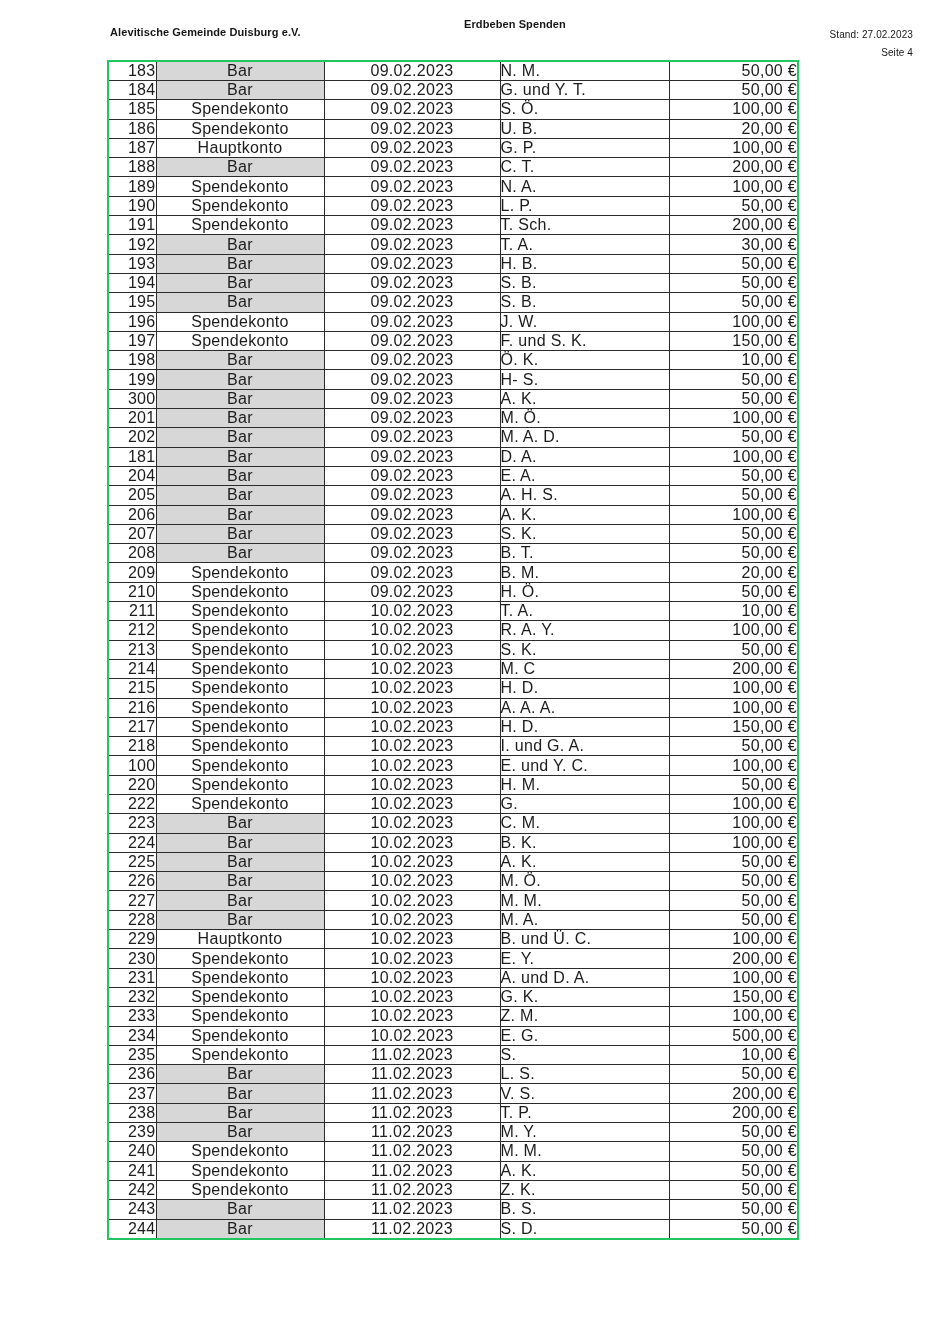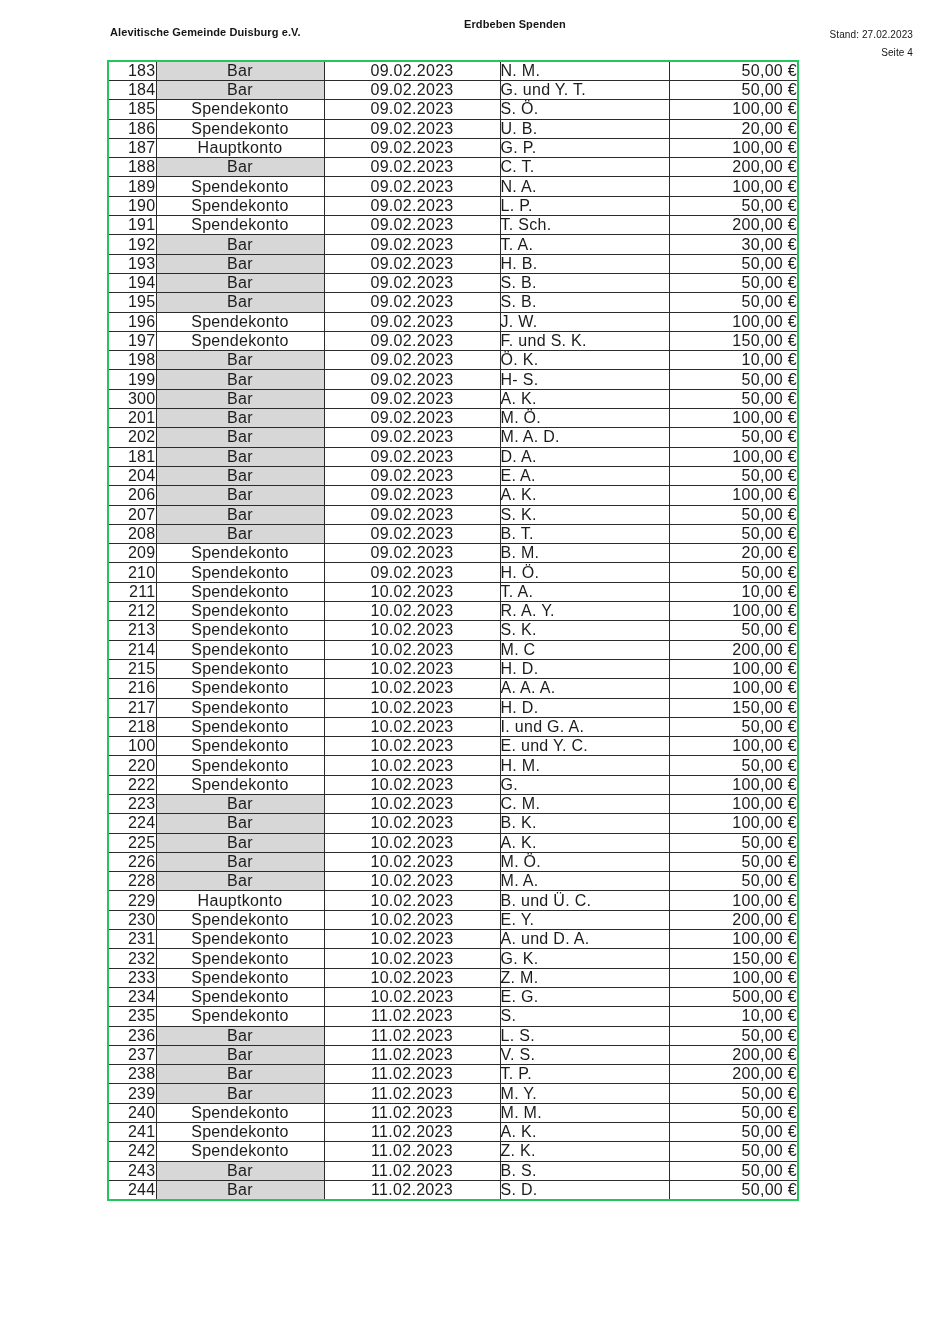--- a/index.html
+++ b/index.html
@@ -229,20 +229,27 @@
           <td class="c-amount">100,00 €</td>
         </tr>
         <tr>
           <td class="c-nr">204</td>
           <td class="c-type bar-cell">Bar</td>
           <td class="c-date">09.02.2023</td>
           <td class="c-donor">E. A.</td>
           <td class="c-amount">50,00 €</td>
         </tr>
         <tr>
+          <td class="c-nr">205</td>
+          <td class="c-type bar-cell">Bar</td>
+          <td class="c-date">09.02.2023</td>
+          <td class="c-donor">A. H. S.</td>
+          <td class="c-amount">50,00 €</td>
+        </tr>
+        <tr>
           <td class="c-nr">206</td>
           <td class="c-type bar-cell">Bar</td>
           <td class="c-date">09.02.2023</td>
           <td class="c-donor">A. K.</td>
           <td class="c-amount">100,00 €</td>
         </tr>
         <tr>
           <td class="c-nr">207</td>
           <td class="c-type bar-cell">Bar</td>
           <td class="c-date">09.02.2023</td>
@@ -369,20 +376,27 @@
           <td class="c-amount">50,00 €</td>
         </tr>
         <tr>
           <td class="c-nr">226</td>
           <td class="c-type bar-cell">Bar</td>
           <td class="c-date">10.02.2023</td>
           <td class="c-donor">M. Ö.</td>
           <td class="c-amount">50,00 €</td>
         </tr>
         <tr>
+          <td class="c-nr">227</td>
+          <td class="c-type bar-cell">Bar</td>
+          <td class="c-date">10.02.2023</td>
+          <td class="c-donor">M. M.</td>
+          <td class="c-amount">50,00 €</td>
+        </tr>
+        <tr>
           <td class="c-nr">228</td>
           <td class="c-type bar-cell">Bar</td>
           <td class="c-date">10.02.2023</td>
           <td class="c-donor">M. A.</td>
           <td class="c-amount">50,00 €</td>
         </tr>
         <tr>
           <td class="c-nr">229</td>
           <td class="c-type">Hauptkonto</td>
           <td class="c-date">10.02.2023</td>

